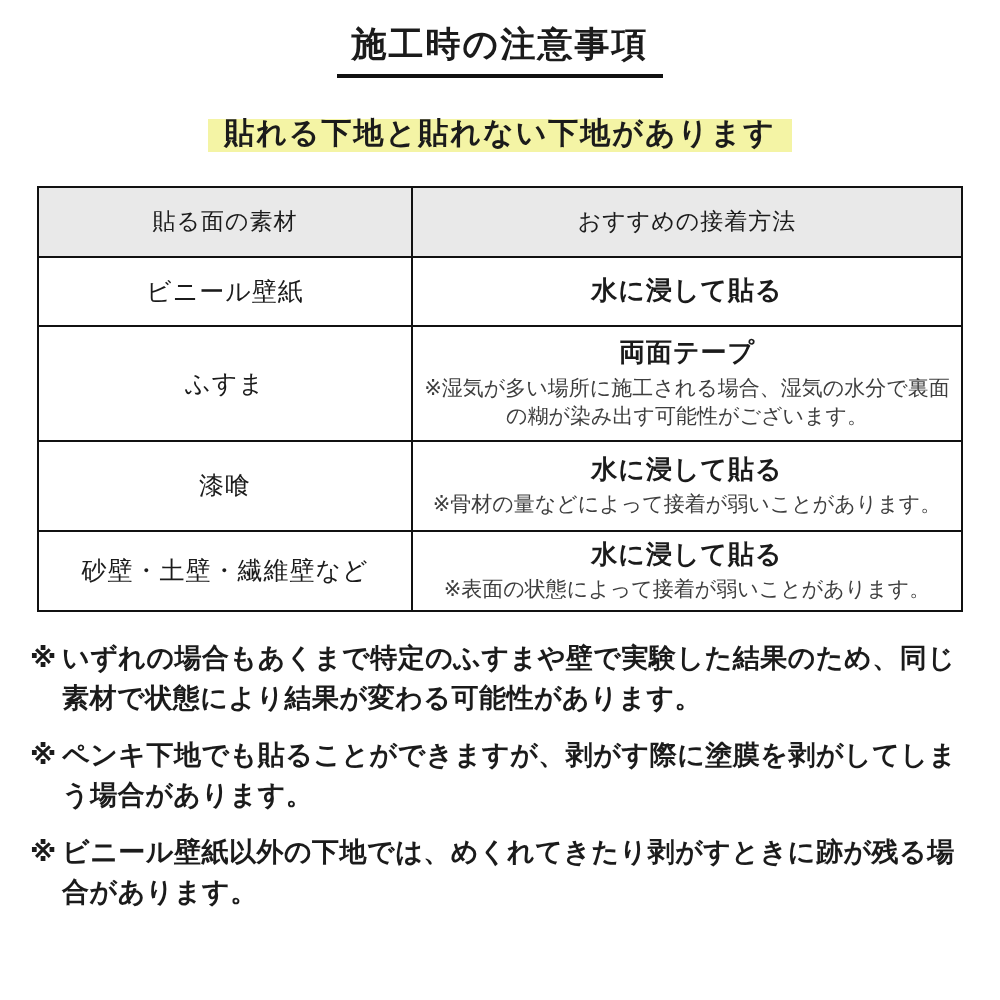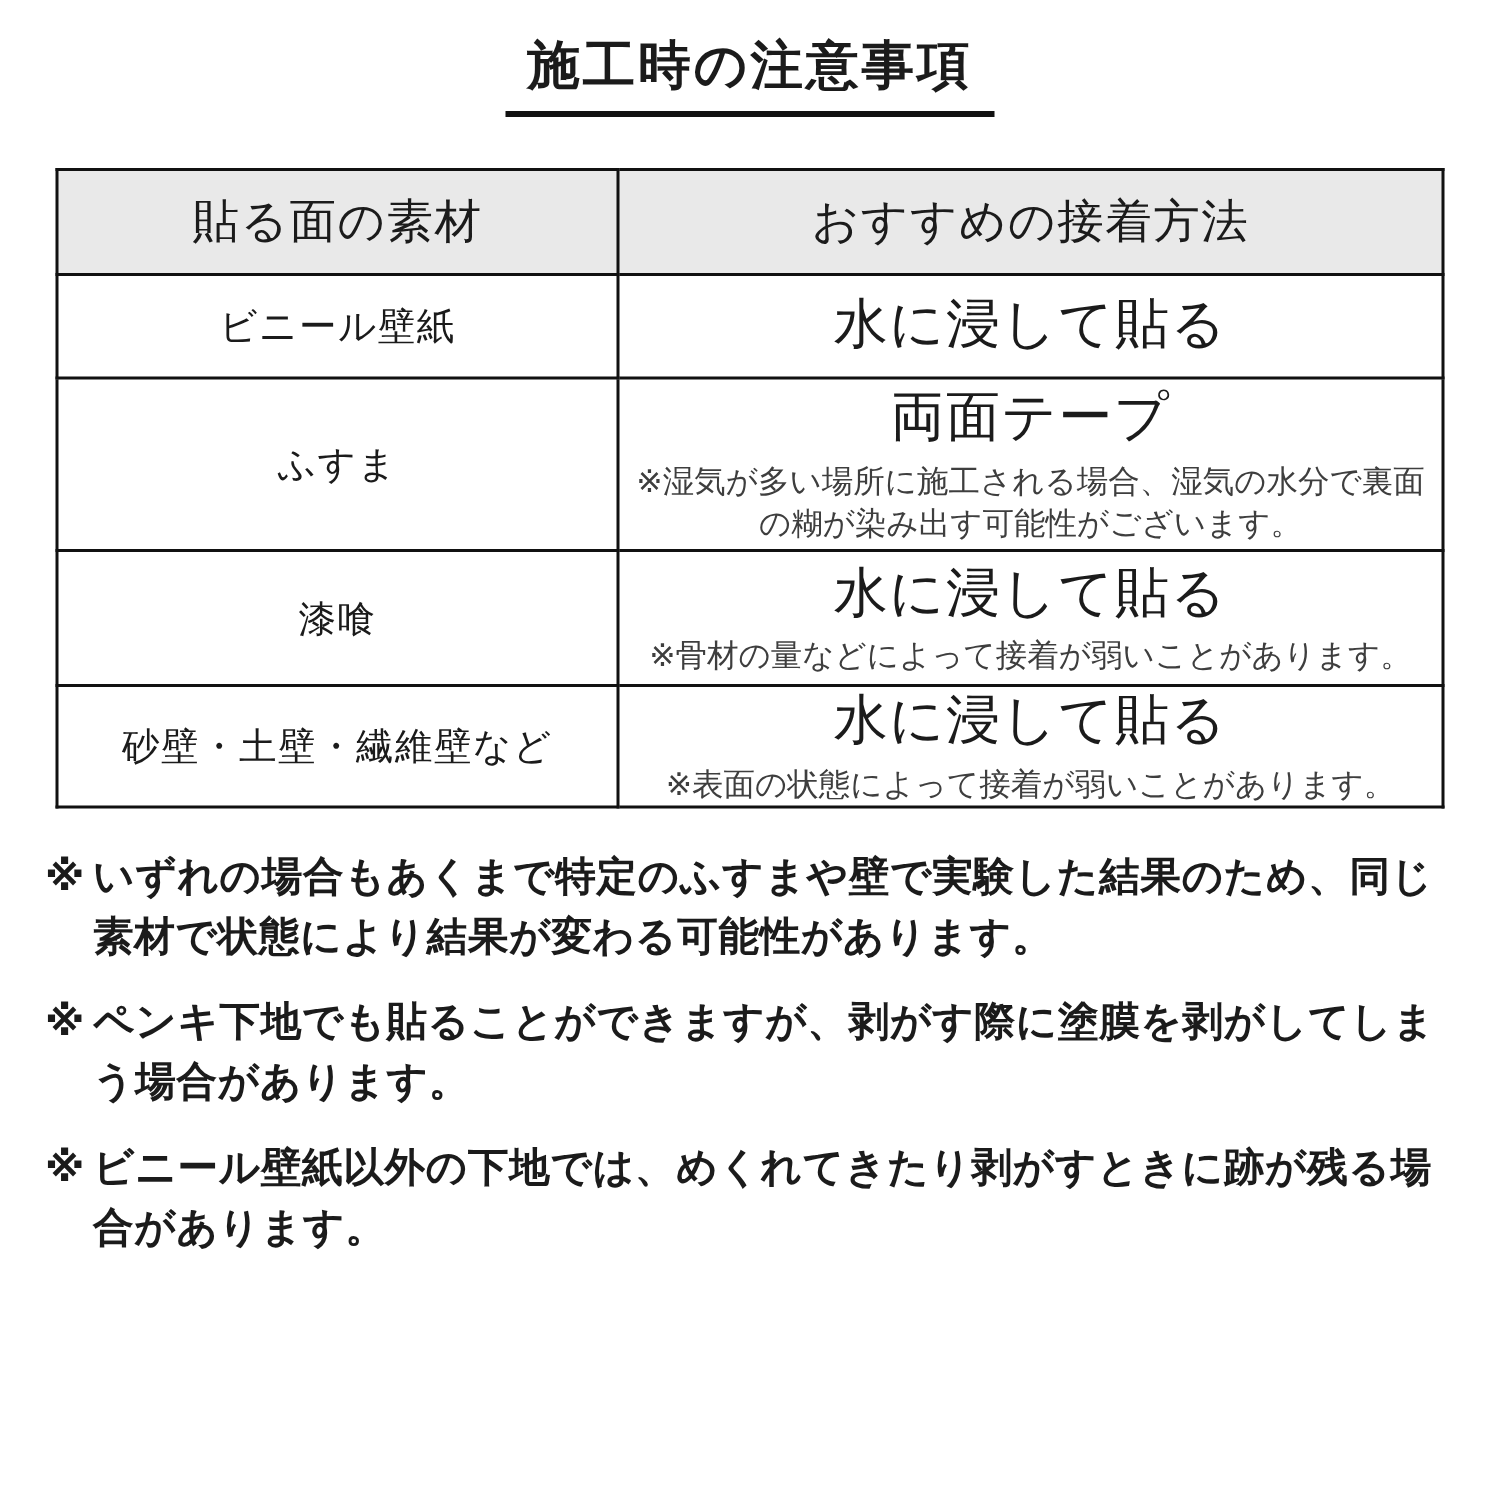--- a/index.html
+++ b/index.html
@@ -57,32 +57,32 @@
     border: 2px solid #111111;
     text-align: center;
     vertical-align: middle;
     background: #ffffff;
   }
   col.col-material { width: 374px; }
   col.col-method  { width: 550px; }
   tr.header-row { height: 70px; }
   tr.header-row th {
     background: #e9e9e9;
-    font-size: 31px;
+    font-size: 23px;
     font-weight: 500;
     letter-spacing: 1px;
   }
   .material {
     font-size: 25px;
     font-weight: 500;
     letter-spacing: 1px;
   }
   .method {
-    font-size: 36px;
-    font-weight: 400;
+    font-size: 26px;
+    font-weight: 700;
     letter-spacing: 1px;
     line-height: 1.3;
   }
   .cell-note {
     font-size: 21px;
     font-weight: 400;
     color: #3e3e3e;
     line-height: 1.35;
     margin-top: 4px;
     padding: 0 4px;
@@ -117,20 +117,23 @@
 </style>
 </head>
 <body>
 
 <div class="page">
 
   <div class="title-wrap">
     <span class="title-text">施工時の注意事項</span>
   </div>
 
+  <div class="subtitle-wrap">
+    <span class="subtitle-text">貼れる下地と貼れない下地があります</span>
+  </div>
 
   <table class="substrate">
     <colgroup>
       <col class="col-material">
       <col class="col-method">
     </colgroup>
     <thead>
       <tr class="header-row">
         <th>貼る面の素材</th>
         <th>おすすめの接着方法</th>

